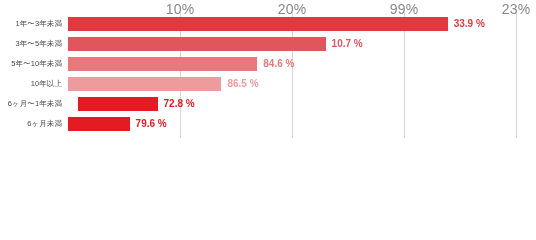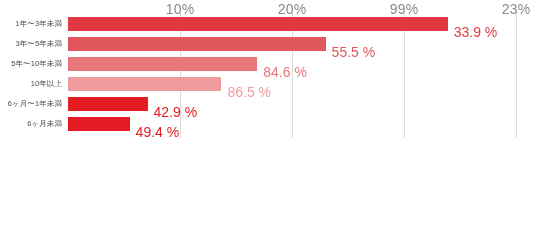--- a/index.html
+++ b/index.html
@@ -71,24 +71,24 @@
     height: 20px;
   }
   .bar {
     position: absolute;
     left: 0;
     top: 3px;
     height: 14px;
   }
   .bar-value {
     position: absolute;
-    top: 8px;
+    top: 0;
     line-height: 20px;
-    font-size: 14px;
-    font-weight: normal;
+    font-size: 10px;
+    font-weight: bold;
     white-space: nowrap;
   }
 </style>
 </head>
 <body>
 
 <div id="chart-root">
 
   <div class="plot-area">
     <div id="gridlines">
@@ -110,46 +110,46 @@
         <div class="cat-label" style="color: rgb(74, 74, 74);">1年〜3年未満</div>
         <div class="bar-wrap">
           <div class="bar" title="1年〜3年未満 33.9 %" style="width: 379.68px; background: rgb(224, 57, 63);"></div>
           <div class="bar-value" style="left: 385.68px; color: rgb(224, 57, 63);">33.9 %</div>
         </div>
       </div>
       <div class="row" style="top: 34px;">
         <div class="cat-label" style="color: rgb(74, 74, 74);">3年〜5年未満</div>
         <div class="bar-wrap">
           <div class="bar" title="3年〜5年未満 23.0 %" style="width: 257.6px; background: rgb(224, 86, 92);"></div>
-          <div class="bar-value" style="left: 263.6px; color: rgb(224, 86, 92);">55.5 %</div>
+          <div class="bar-value" style="left: 263.6px; color: rgb(224, 86, 92);">10.7 %</div>
         </div>
       </div>
       <div class="row" style="top: 54px;">
         <div class="cat-label" style="color: rgb(74, 74, 74);">5年〜10年未満</div>
         <div class="bar-wrap">
           <div class="bar" title="5年〜10年未満 16.9 %" style="width: 189.28px; background: rgb(232, 120, 124);"></div>
           <div class="bar-value" style="left: 195.28px; color: rgb(232, 120, 124);">84.6 %</div>
         </div>
       </div>
       <div class="row" style="top: 74px;">
         <div class="cat-label" style="color: rgb(74, 74, 74);">10年以上</div>
         <div class="bar-wrap">
           <div class="bar" title="10年以上 13.7 %" style="width: 153.44px; background: rgb(238, 155, 158);"></div>
           <div class="bar-value" style="left: 159.44px; color: rgb(238, 155, 158);">86.5 %</div>
         </div>
       </div>
-      <div class="row" style="top: 94px;">
+      <div class="row" style="top: 94px; margin-left: 10px;">
         <div class="cat-label" style="color: rgb(74, 74, 74);">6ヶ月〜1年未満</div>
         <div class="bar-wrap">
           <div class="bar" title="6ヶ月〜1年未満 7.1 %" style="width: 79.52px; background: rgb(228, 27, 34);"></div>
-          <div class="bar-value" style="left: 85.52px; color: rgb(228, 27, 34);">42.9 %</div>
+          <div class="bar-value" style="left: 85.52px; color: rgb(228, 27, 34);">72.8 %</div>
         </div>
       </div>
       <div class="row" style="top: 114px;">
         <div class="cat-label" style="color: rgb(74, 74, 74);">6ヶ月未満</div>
         <div class="bar-wrap">
           <div class="bar" title="6ヶ月未満 5.5 %" style="width: 61.6px; background: rgb(228, 27, 34);"></div>
-          <div class="bar-value" style="left: 67.6px; color: rgb(228, 27, 34);">49.4 %</div>
+          <div class="bar-value" style="left: 67.6px; color: rgb(228, 27, 34);">79.6 %</div>
         </div>
       </div>
     </div>
 
 </div>
 
 </body></html>

